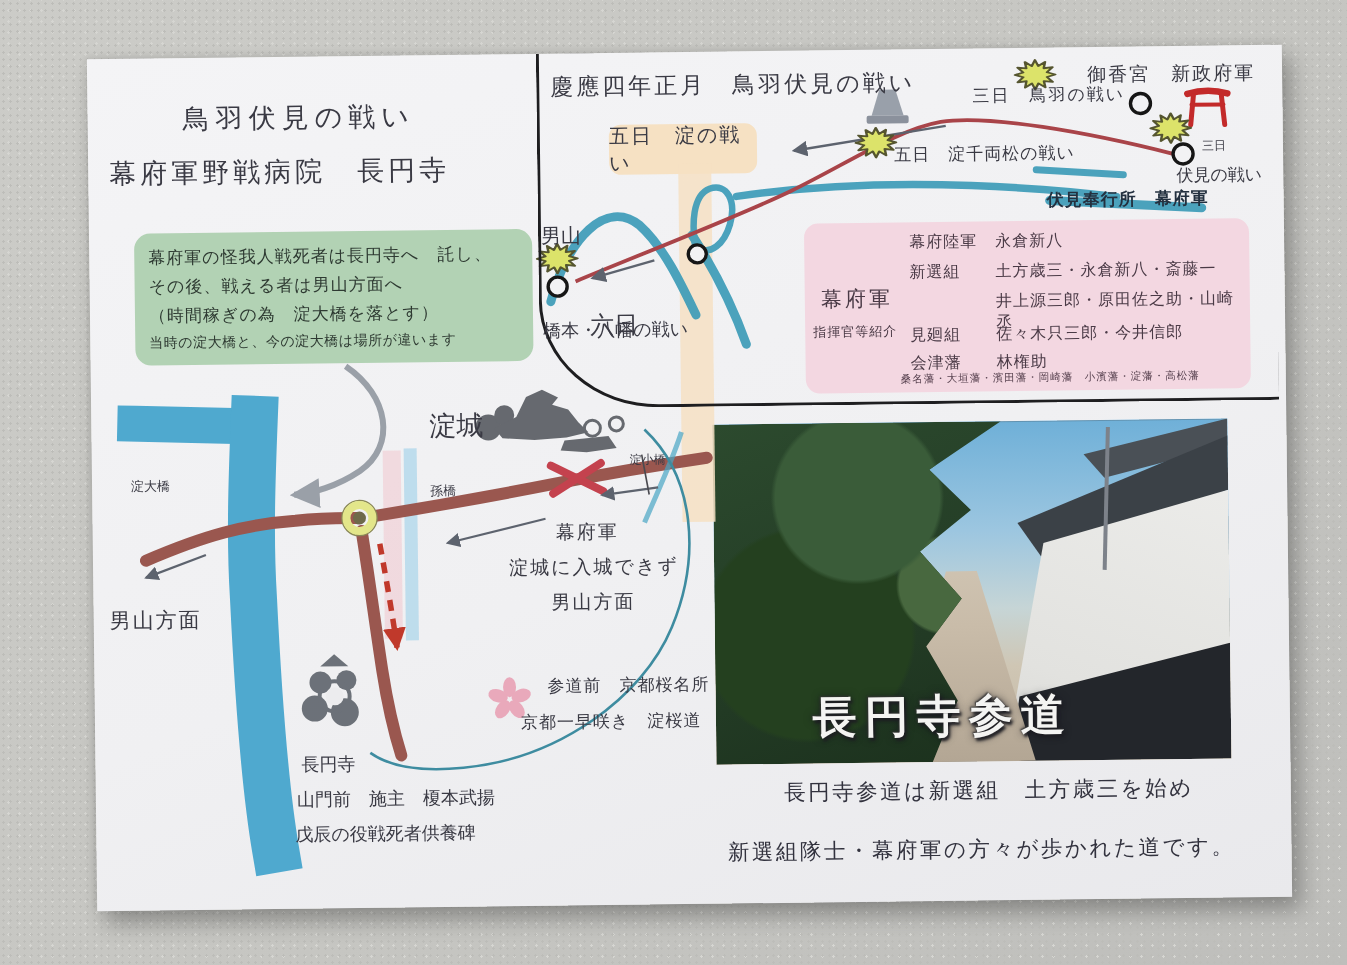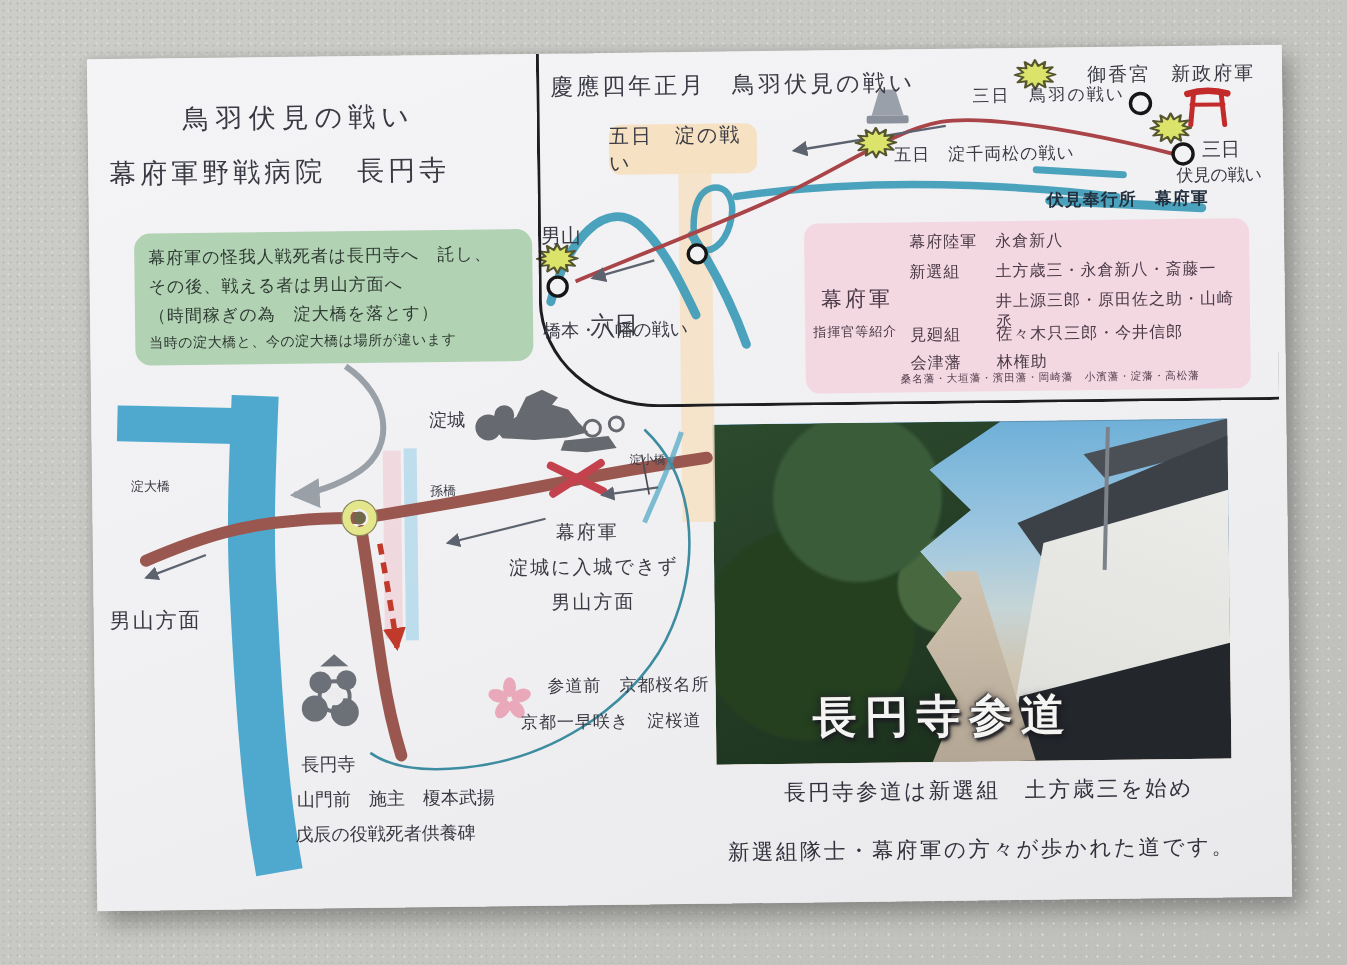--- a/index.html
+++ b/index.html
@@ -225,21 +225,21 @@
 
     <div class="border-frame"></div>
 
     <div class="lbl" style="left:463px;top:20px;font-size:23px;letter-spacing:3px;">慶應四年正月　鳥羽伏見の戦い</div>
     <div class="badge">
       <span>五日　淀の戦い</span>
     </div>
     <div class="lbl" style="left:1000px;top:17px;font-size:19px;letter-spacing:2px;">御香宮　新政府軍</div>
     <div class="lbl" style="left:885px;top:38px;font-size:17px;letter-spacing:2px;">三日　鳥羽の戦い</div>
     <div class="lbl" style="left:806px;top:96px;font-size:17px;letter-spacing:1px;">五日　淀千両松の戦い</div>
-    <div class="lbl" style="left:1114px;top:93px;font-size:19px;">三日</div>
+    <div class="lbl" style="left:1114px;top:93px;font-size:12px;">三日</div>
     <div class="lbl" style="left:1088px;top:120px;font-size:17px;">伏見の戦い</div>
     <div class="lbl" style="left:958px;top:143px;font-size:17px;color:#23303f;font-weight:bold;letter-spacing:1px;">伏見奉行所　幕府軍</div>
     <div class="lbl" style="left:452px;top:170px;font-size:20px;">男山</div>
     <div class="lbl" style="left:500px;top:258px;font-size:24px;text-align:right;">六日</div>
     <div class="lbl" style="left:453px;top:267px;font-size:18px;">橋本・八幡の戦い</div>
 
     <div class="commanders">
       <div class="army">幕府軍</div>
       <div class="cap">指揮官等紹介</div>
       <div class="crow" style="top:10px;">
@@ -258,21 +258,21 @@
         <span class="grp">見廻組</span>
         <span class="nm">佐々木只三郎・今井信郎</span>
       </div>
       <div class="crow" style="top:131px;">
         <span class="grp">会津藩</span>
         <span class="nm">林権助</span>
       </div>
       <div class="cfoot">桑名藩・大垣藩・濱田藩・岡崎藩　小濱藩・淀藩・高松藩</div>
     </div>
 
-    <div class="lbl" style="left:338px;top:355px;font-size:18px;">淀城</div>
+    <div class="lbl" style="left:338px;top:355px;font-size:27px;">淀城</div>
     <div class="lbl" style="left:538px;top:400px;font-size:12px;">淀小橋</div>
     <div class="lbl" style="left:338px;top:428px;font-size:13px;">孫橋</div>
     <div class="lbl" style="left:39px;top:420px;font-size:13px;">淀大橋</div>
     <div class="lbl" style="left:16px;top:550px;font-size:21px;letter-spacing:2px;">男山方面</div>
 
     <div class="lbl" style="left:463px;top:468px;font-size:19px;letter-spacing:2px;">幕府軍</div>
     <div class="lbl" style="left:416px;top:503px;font-size:19px;letter-spacing:2px;">淀城に入城できず</div>
     <div class="lbl" style="left:458px;top:538px;font-size:19px;letter-spacing:2px;">男山方面</div>
 
     <div class="lbl" style="left:453px;top:623px;font-size:17px;letter-spacing:1px;">参道前　京都桜名所</div>

